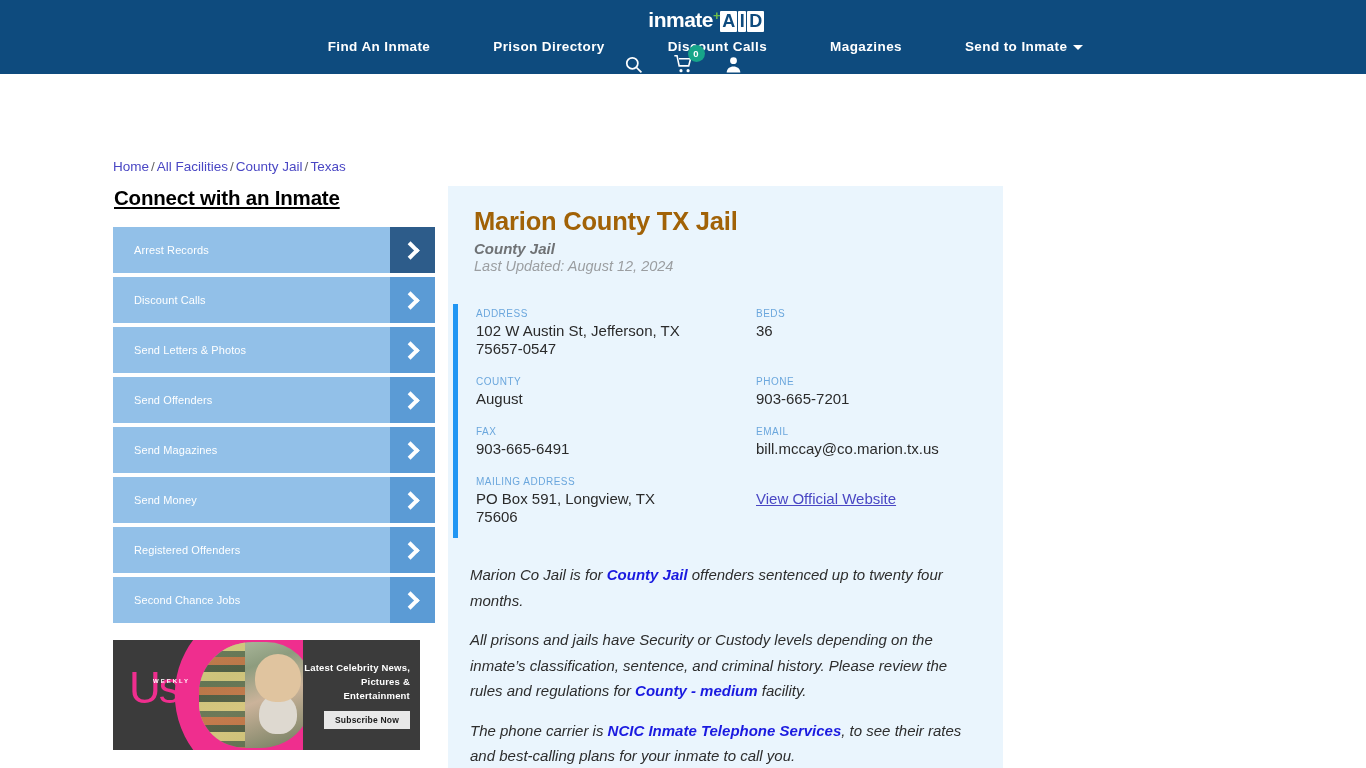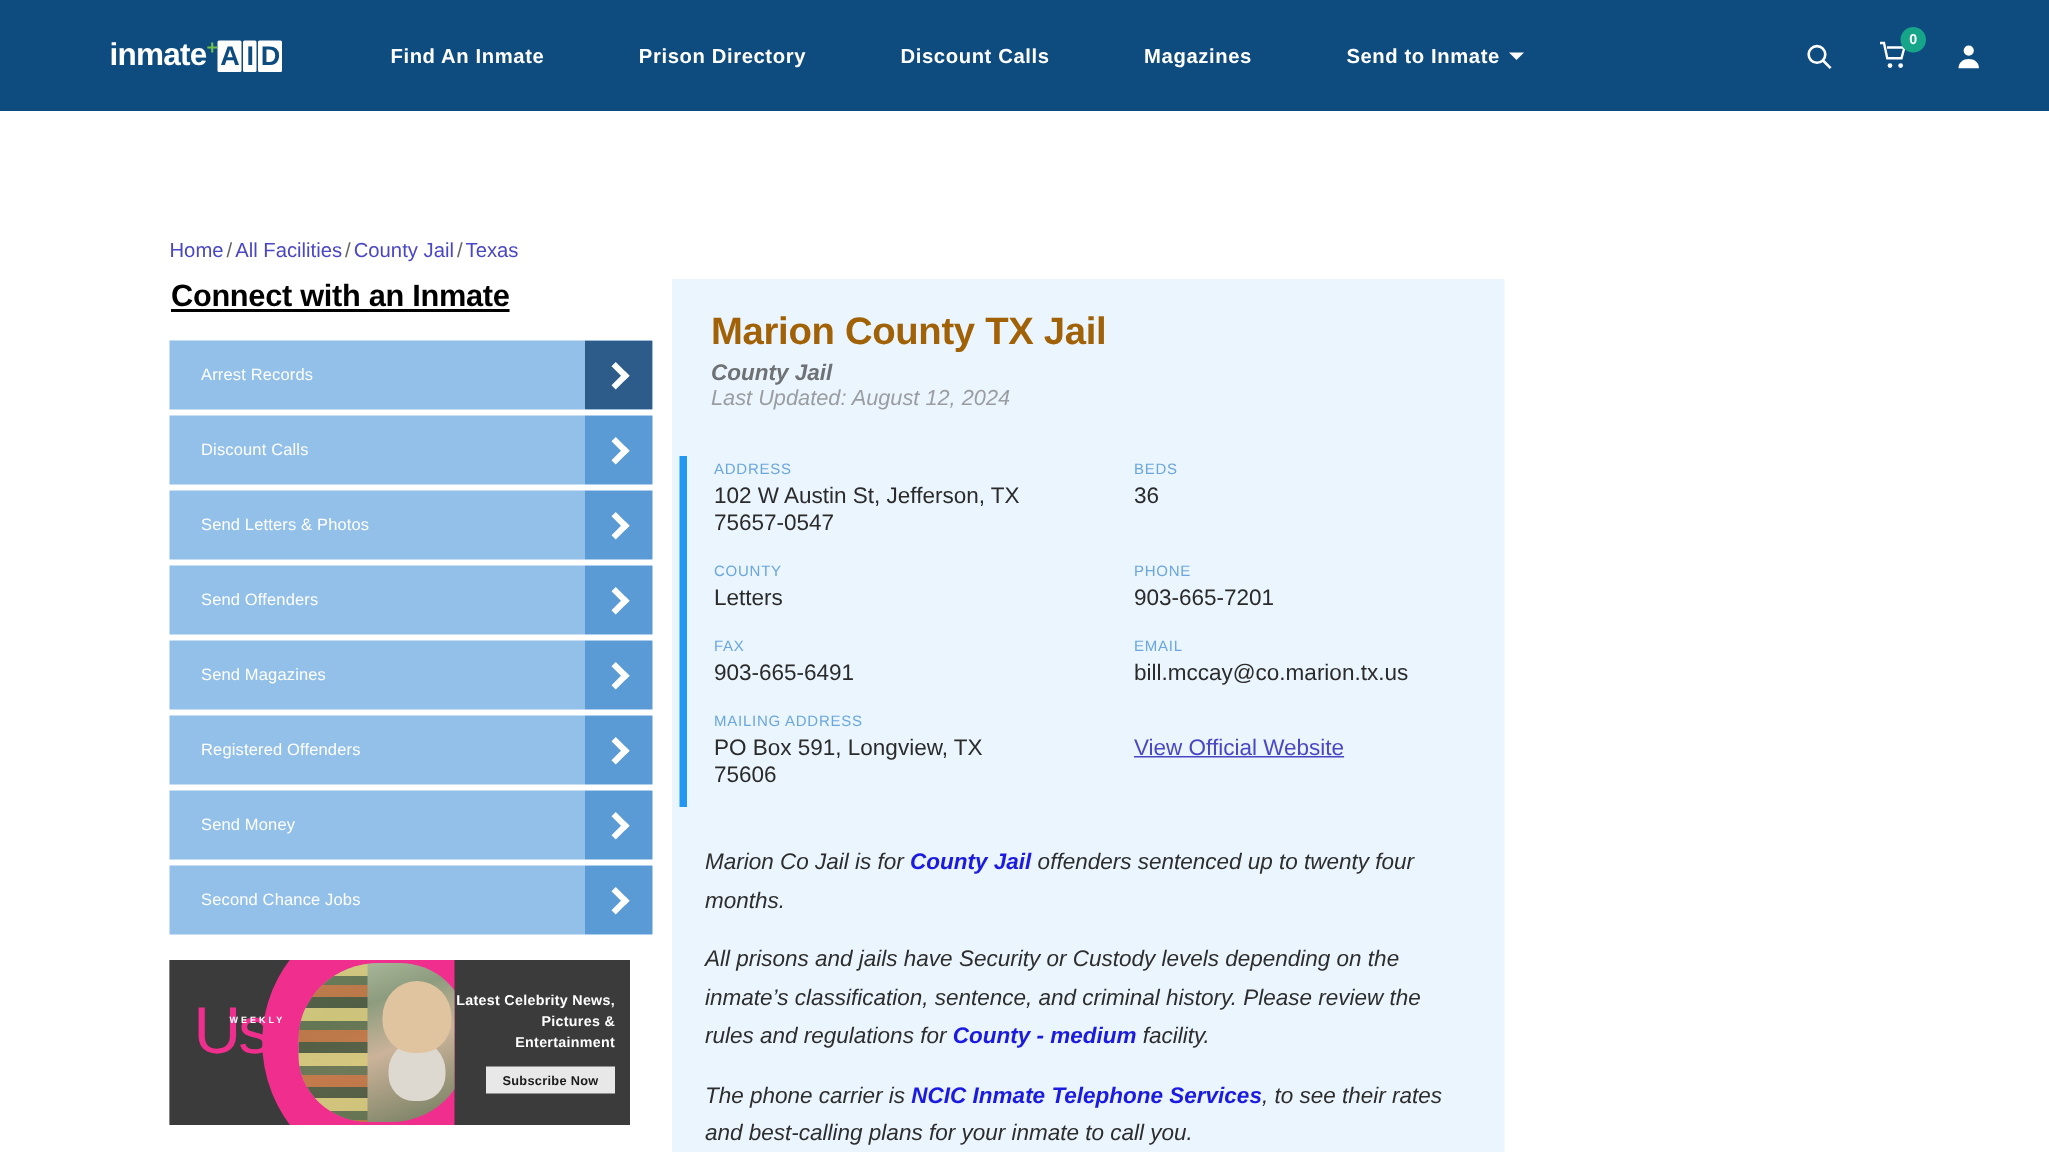--- a/index.html
+++ b/index.html
@@ -14,20 +14,21 @@
   }
 
   
   .site-header {
     height: 74px;
     background: #0e4b7e;
     display: flex;
     align-items: center;
     padding: 0 26px 0 0;
     position: relative;
+    flex-direction: column;
   }
   .logo-wrap {
     margin-left: 73px;
     display: flex;
     align-items: center;
     height: 74px;
     cursor: pointer;
   }
   .logo {
     position: relative;
@@ -468,27 +469,27 @@
           <i class="chev"></i>
         </div>
     </div>
     <div class="side-btn">
       <div class="label">Send Magazines</div>
       <div class="arrow">
           <i class="chev"></i>
         </div>
     </div>
     <div class="side-btn">
+      <div class="label">Send Money</div>
+      <div class="arrow">
+          <i class="chev"></i>
+        </div>
+    </div>
+    <div class="side-btn">
       <div class="label">Registered Offenders</div>
-      <div class="arrow">
-          <i class="chev"></i>
-        </div>
-    </div>
-    <div class="side-btn">
-      <div class="label">Send Money</div>
       <div class="arrow">
           <i class="chev"></i>
         </div>
     </div>
     <div class="side-btn">
       <div class="label">Second Chance Jobs</div>
       <div class="arrow">
           <i class="chev"></i>
         </div>
     </div>
@@ -522,21 +523,21 @@
           <div class="info-label">ADDRESS</div>
           <div class="info-value">102 W Austin St, Jefferson, TX 75657-0547</div>
         </div>
         <div class="info-block">
           <div class="info-label">BEDS</div>
           <div class="info-value">36</div>
         </div>
 
         <div class="info-block">
           <div class="info-label">COUNTY</div>
-          <div class="info-value">Letters</div>
+          <div class="info-value">August</div>
         </div>
         <div class="info-block">
           <div class="info-label">PHONE</div>
           <div class="info-value">903-665-7201</div>
         </div>
 
         <div class="info-block">
           <div class="info-label">FAX</div>
           <div class="info-value">903-665-6491</div>
         </div>

